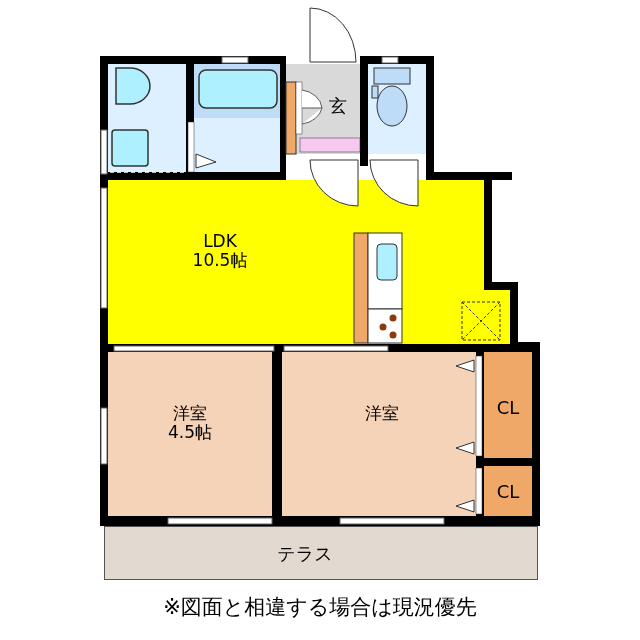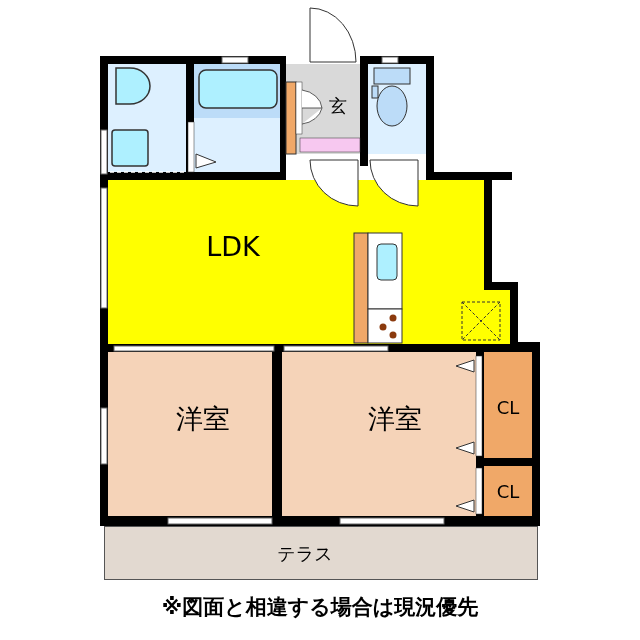--- a/index.html
+++ b/index.html
@@ -1,21 +1,21 @@
 <!DOCTYPE html>
 <html><head>
 <meta charset="utf-8">
 <style>
   html,body{margin:0;padding:0;background:#fff;}
   body{width:640px;height:640px;position:relative;overflow:hidden;font-family:"DejaVu Sans","Liberation Sans",sans-serif;}
   .abs{position:absolute;box-sizing:border-box;}
   .label{position:absolute;text-align:center;color:#000;line-height:1.1;}
-  .lg{font-size:27px;margin-left:13px;}
+  .lg{font-size:17px;}
   .md{font-size:18px;}
-  .note{font-size:21px;font-weight:bold;}
+  .note{font-size:21px;}
   svg{position:absolute;left:0;top:0;}
 </style>
 </head>
 <body>
 
 <div class="abs" style="left:108px;top:64px;width:78px;height:110px;background:#ddf0ff;"></div>
 <div class="abs" style="left:194px;top:64px;width:88px;height:110px;background:#ddf0ff;"></div>
 <div class="abs" style="left:194px;top:64px;width:88px;height:54px;background:#bcdcf8;"></div>
 <div class="abs" style="left:282px;top:64px;width:80px;height:90px;background:#d9d9d9;"></div>
 <div class="abs" style="left:368px;top:64px;width:58px;height:90px;background:#ddf0ff;"></div>
@@ -114,25 +114,27 @@
 
   <rect x="476" y="356" width="6" height="100" fill="#fff" stroke="#333" stroke-width="0.5"></rect>
   <rect x="476" y="468" width="6" height="46" fill="#fff" stroke="#333" stroke-width="0.5"></rect>
   <polygon points="474,360 456,366 474,372" fill="#fff" stroke="#333" stroke-width="1"></polygon>
   <polygon points="474,442 456,448 474,454" fill="#fff" stroke="#333" stroke-width="1"></polygon>
   <polygon points="474,500 456,506 474,512" fill="#fff" stroke="#333" stroke-width="1"></polygon>
 </svg>
 
 <div class="label lg" style="left:150px;top:232px;width:140px;">
   <div>LDK</div>
+  <div>10.5帖</div>
 </div>
 <div class="label md" style="left:324px;top:96px;width:28px;">玄</div>
 
 <div class="label lg" style="left:120px;top:404px;width:140px;">
   <div>洋室</div>
+  <div>4.5帖</div>
 </div>
 <div class="label lg" style="left:312px;top:404px;width:140px;">
   <div>洋室</div>
 </div>
 
 <div class="label md" style="left:484px;top:398px;width:48px;">CL</div>
 <div class="label md" style="left:484px;top:482px;width:48px;">CL</div>
 
 <div class="label md" style="left:104px;top:544px;width:402px;">テラス</div>
 

